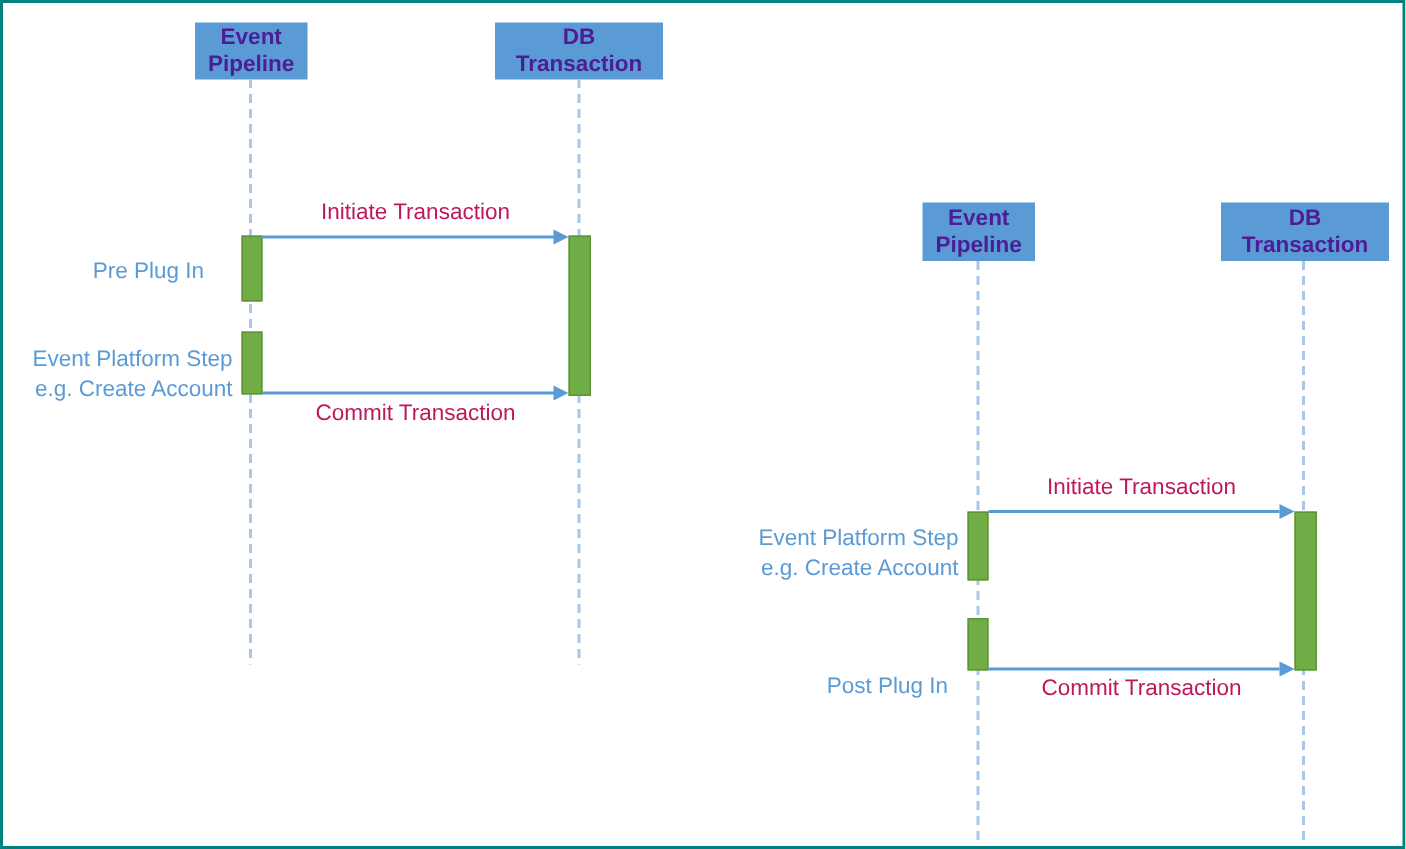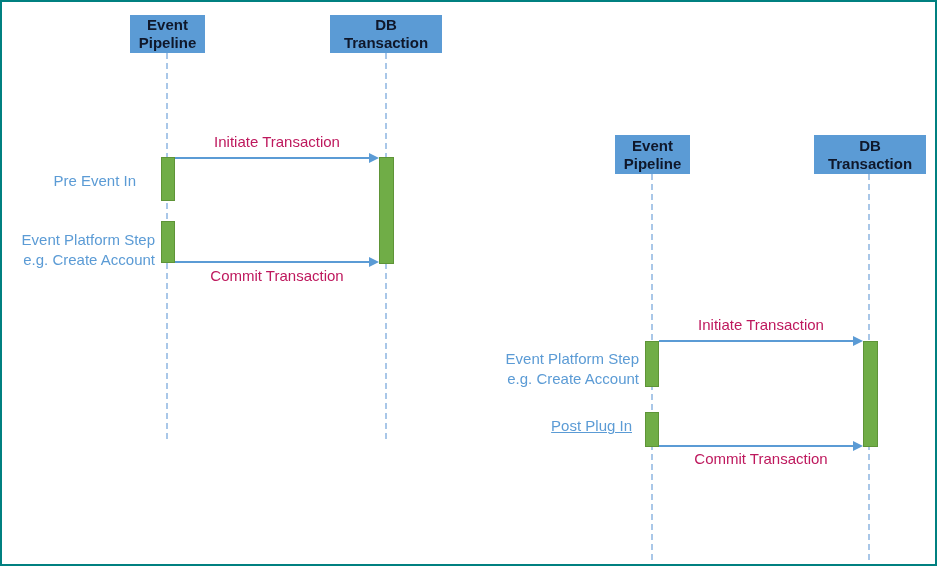--- a/index.html
+++ b/index.html
@@ -8,21 +8,21 @@
     position:relative;
     width:937px; height:566px;
     background:#FFFFFF;
     border:2px solid #008080;
     overflow:hidden;
     font-family:"Liberation Sans", sans-serif;
   }
   .actor {
     position:absolute;
     background:#5B9BD5;
-    color:#0f172a;
+    color:#4c1d95;
     font-weight:bold;
     font-size:15px;
     line-height:18px;
     text-align:center;
     display:flex;
     flex-direction:column;
     justify-content:center;
   }
   .lifeline {
     position:absolute;
@@ -88,21 +88,21 @@
   .r-act-step   { left:643px; top:339px; height:46px; }
   .r-act-post   { left:643px; top:410px; height:35px; }
   .r-act-db     { left:861px; top:339px; width:15px; height:106px; }
   .r-msg1-line  { left:657px; top:338px; width:194px; }
   .r-msg1-head  { left:851px; top:334px; }
   .r-msg1-label { left:657px; top:314px; width:204px; }
   .r-msg2-line  { left:657px; top:443px; width:194px; }
   .r-msg2-head  { left:851px; top:439px; }
   .r-msg2-label { left:657px; top:448px; width:204px; }
   .r-lbl-step   { left:489px; top:347px; width:148px; }
-  .r-lbl-post   { left:512px; top:414px; width:118px;text-decoration:underline; }
+  .r-lbl-post   { left:512px; top:446px; width:118px; }
 </style>
 </head>
 <body>
 
 <div class="frame">
 
   <div>
 
     <div class="actor l-actor-ep">
       <span>Event</span>
@@ -121,21 +121,21 @@
     <div class="activation l-act-db"></div>
 
     <div class="msg-line l-msg1-line"></div>
     <div class="arrowhead l-msg1-head"></div>
     <div class="msg-label l-msg1-label">Initiate Transaction</div>
 
     <div class="msg-line l-msg2-line"></div>
     <div class="arrowhead l-msg2-head"></div>
     <div class="msg-label l-msg2-label">Commit Transaction</div>
 
-    <div class="side-label l-lbl-pre">Pre Event In</div>
+    <div class="side-label l-lbl-pre">Pre Plug In</div>
     <div class="side-label l-lbl-step">
       <div>Event Platform Step</div>
       <div>e.g. Create Account</div>
     </div>
   </div>
 
   <div>
 
     <div class="actor r-actor-ep">
       <span>Event</span>

